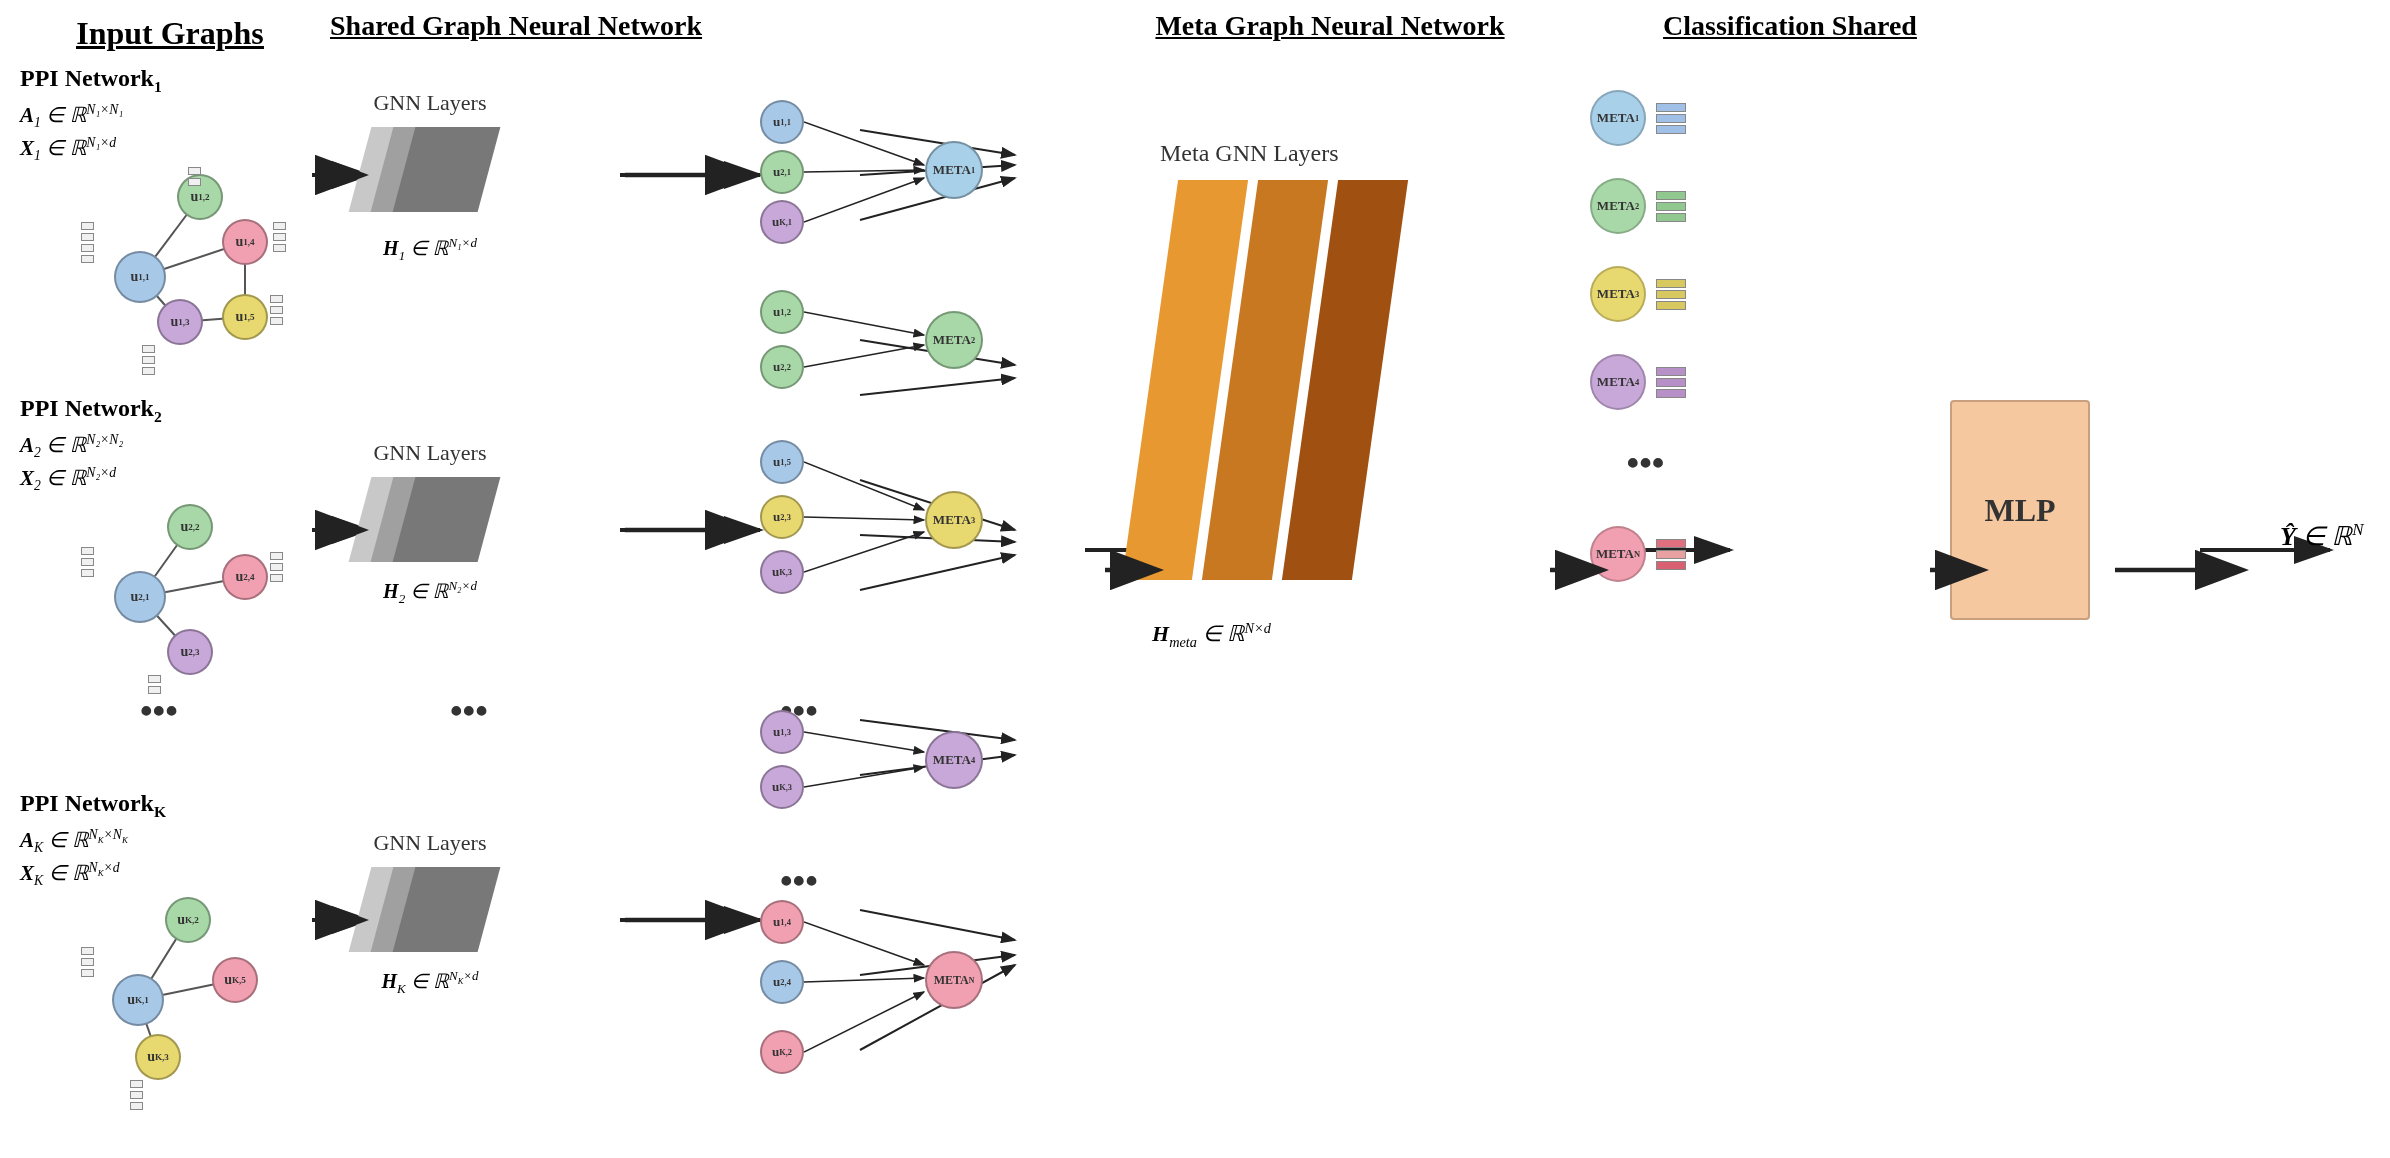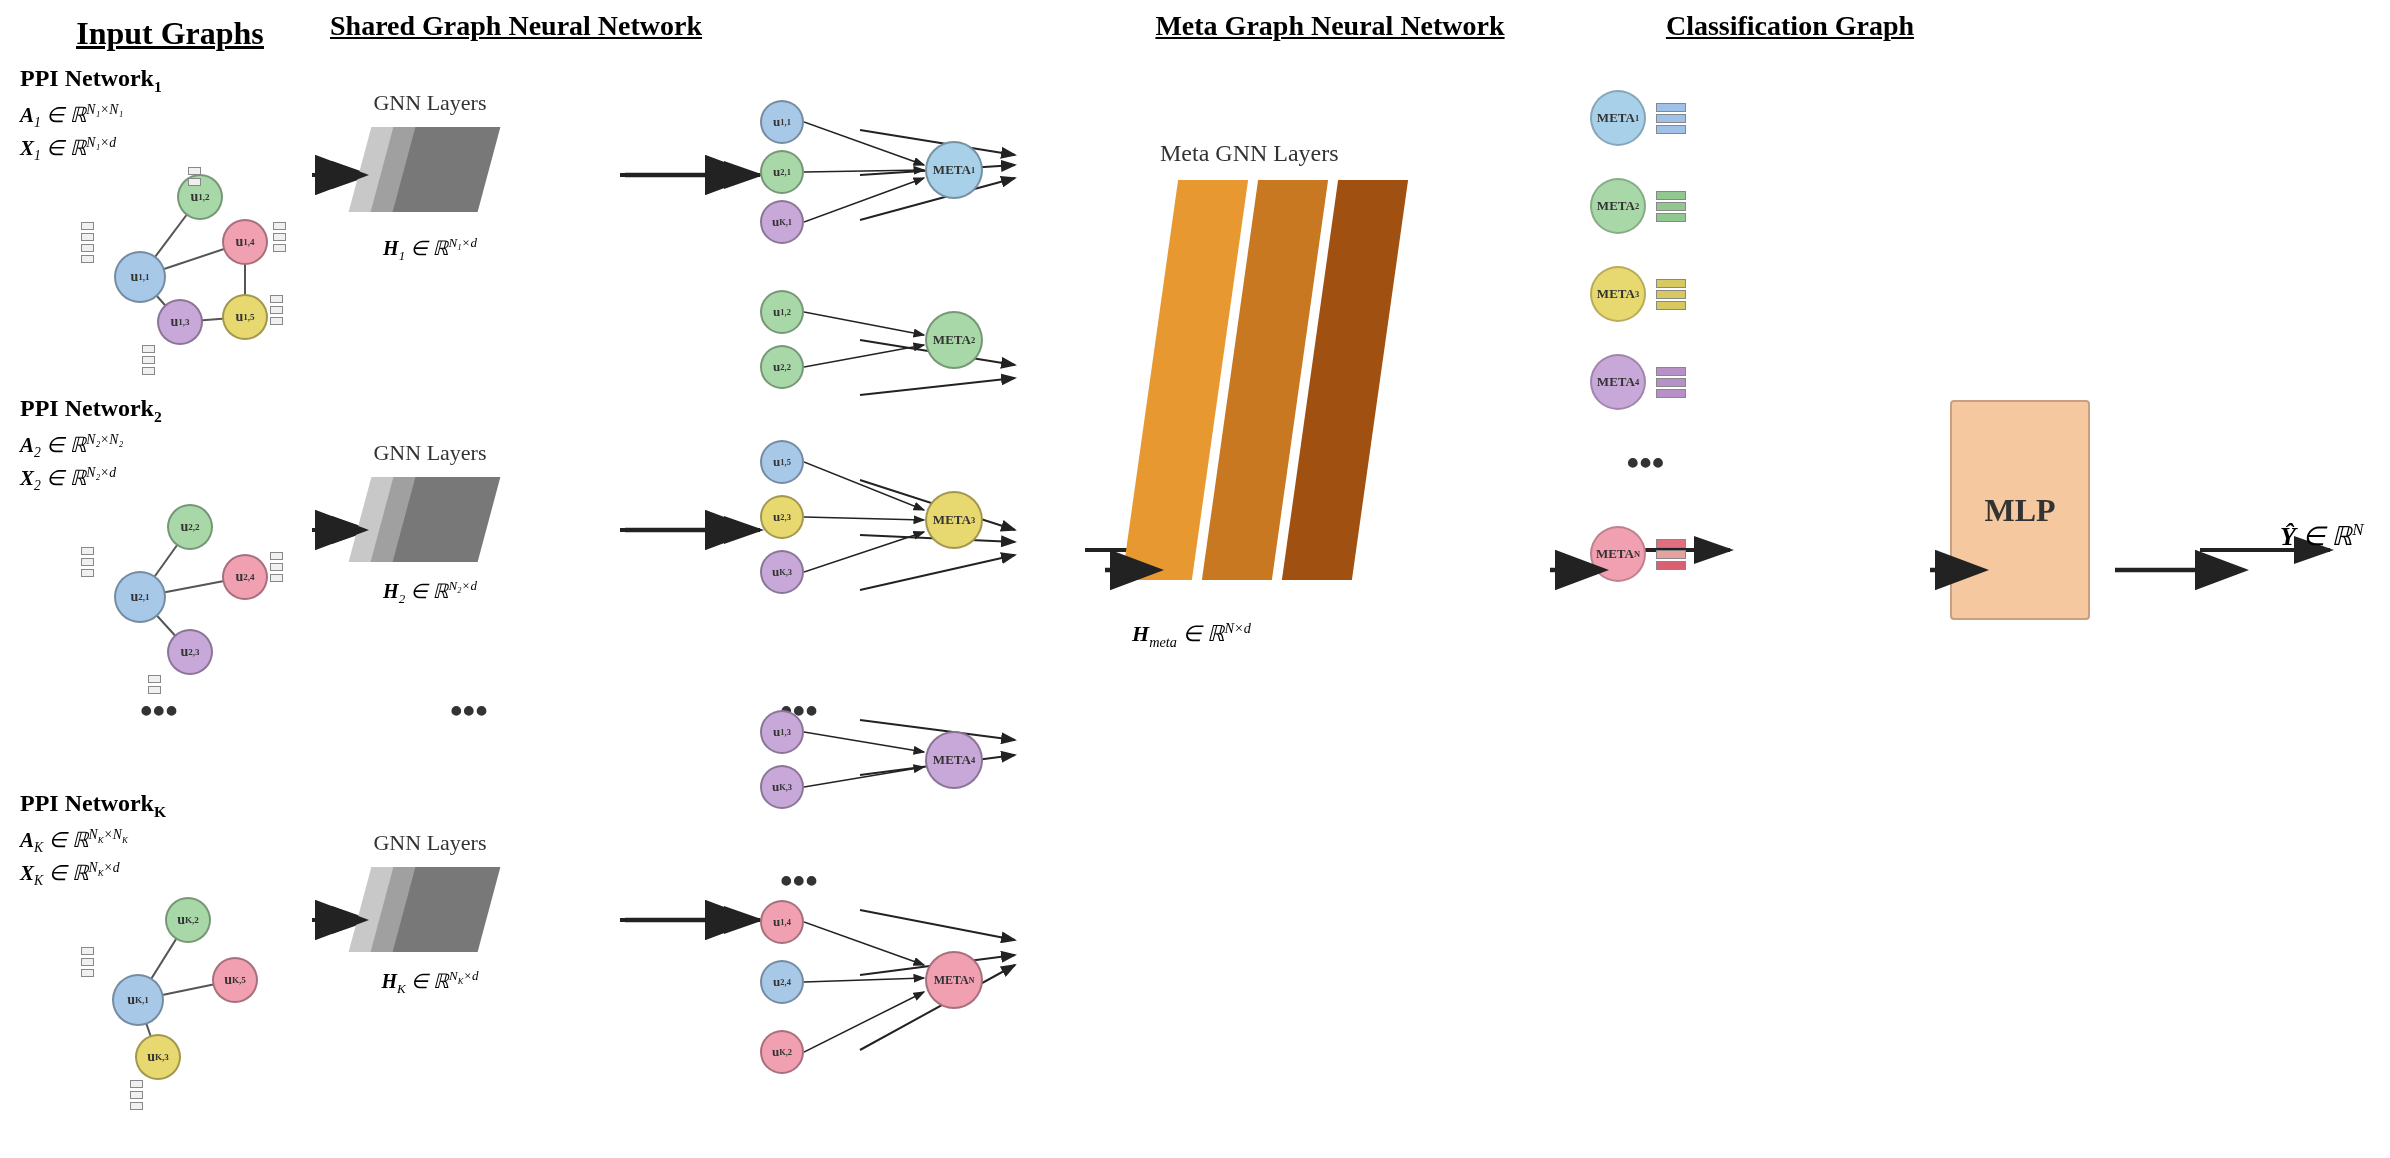--- a/index.html
+++ b/index.html
@@ -443,29 +443,29 @@
     <div class="section-header" style="font-size:28px;">Meta Graph Neural Network</div>
 
     <div style="position:absolute; top:130px; left:40px; font-size:24px; color:#333;">Meta GNN Layers</div>
 
     <div style="position:absolute; top:170px; left:30px; position:absolute; width:260px; height:420px;">
       <div style="position:absolute; width:70px; height:400px; background:#e89830; transform:skewX(-8deg); left:0;"></div>
       <div style="position:absolute; width:70px; height:400px; background:#c87820; transform:skewX(-8deg); left:80px;"></div>
       <div style="position:absolute; width:70px; height:400px; background:#a05010; transform:skewX(-8deg); left:160px;"></div>
     </div>
 
-    <div style="position:absolute; top:610px; left:12px; font-size:22px; font-style:italic;">
+    <div style="position:absolute; top:610px; left:32px; font-size:22px; font-style:italic;">
       <b>H</b><sub>meta</sub> ∈ ℝ<sup>N×d</sup>
     </div>
 
   </div>
 
   <div style="position:absolute; left:1580px; top:10px; width:420px; height:1130px;">
 
-    <div class="section-header" style="font-size:28px;">Classification Graph</div>
+    <div class="section-header" style="font-size:28px;">Classification Shared</div>
 
     <div style="position:absolute; top:80px; left:10px; display:flex; flex-direction:column; gap:32px;">
 
       <div style="display:flex; align-items:center; gap:10px;">
         <div class="meta-circle" style="width:56px;height:56px;background:#a8d0e8;font-size:13px;">META<sub>1</sub></div>
         <div class="feat-stack">
           <div class="feat-bar" style="background:#a0c0e8;"></div>
           <div class="feat-bar" style="background:#a0c0e8;"></div>
           <div class="feat-bar" style="background:#a0c0e8;"></div>
         </div>

